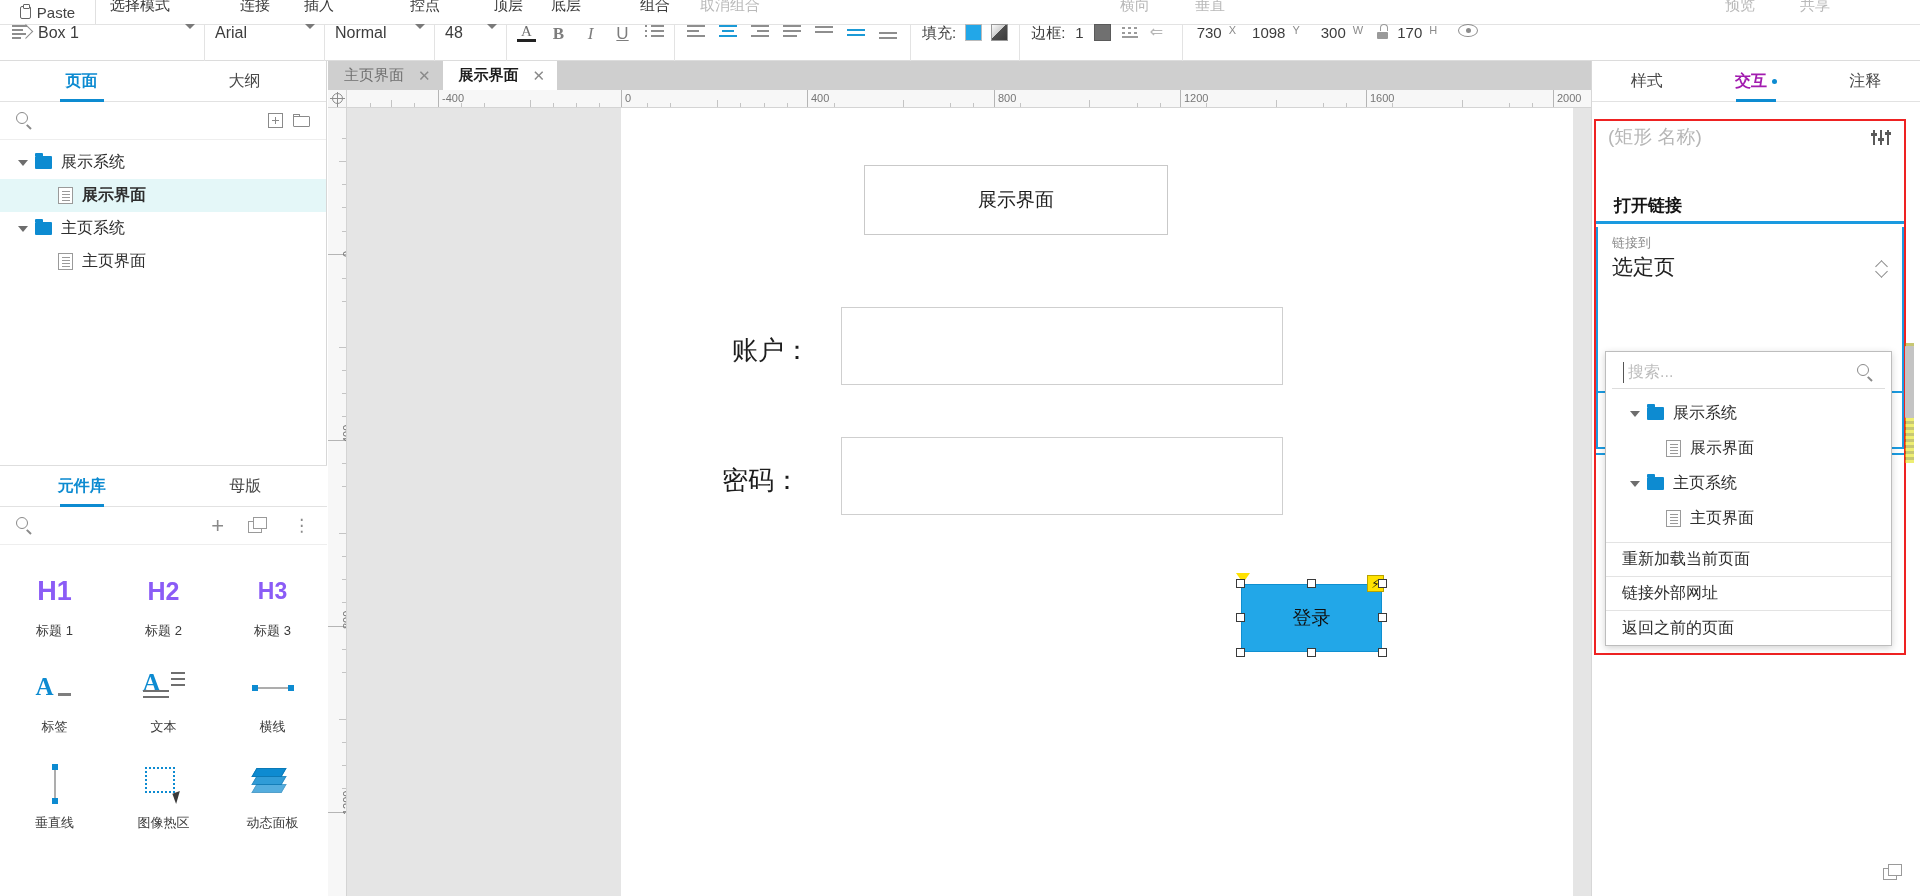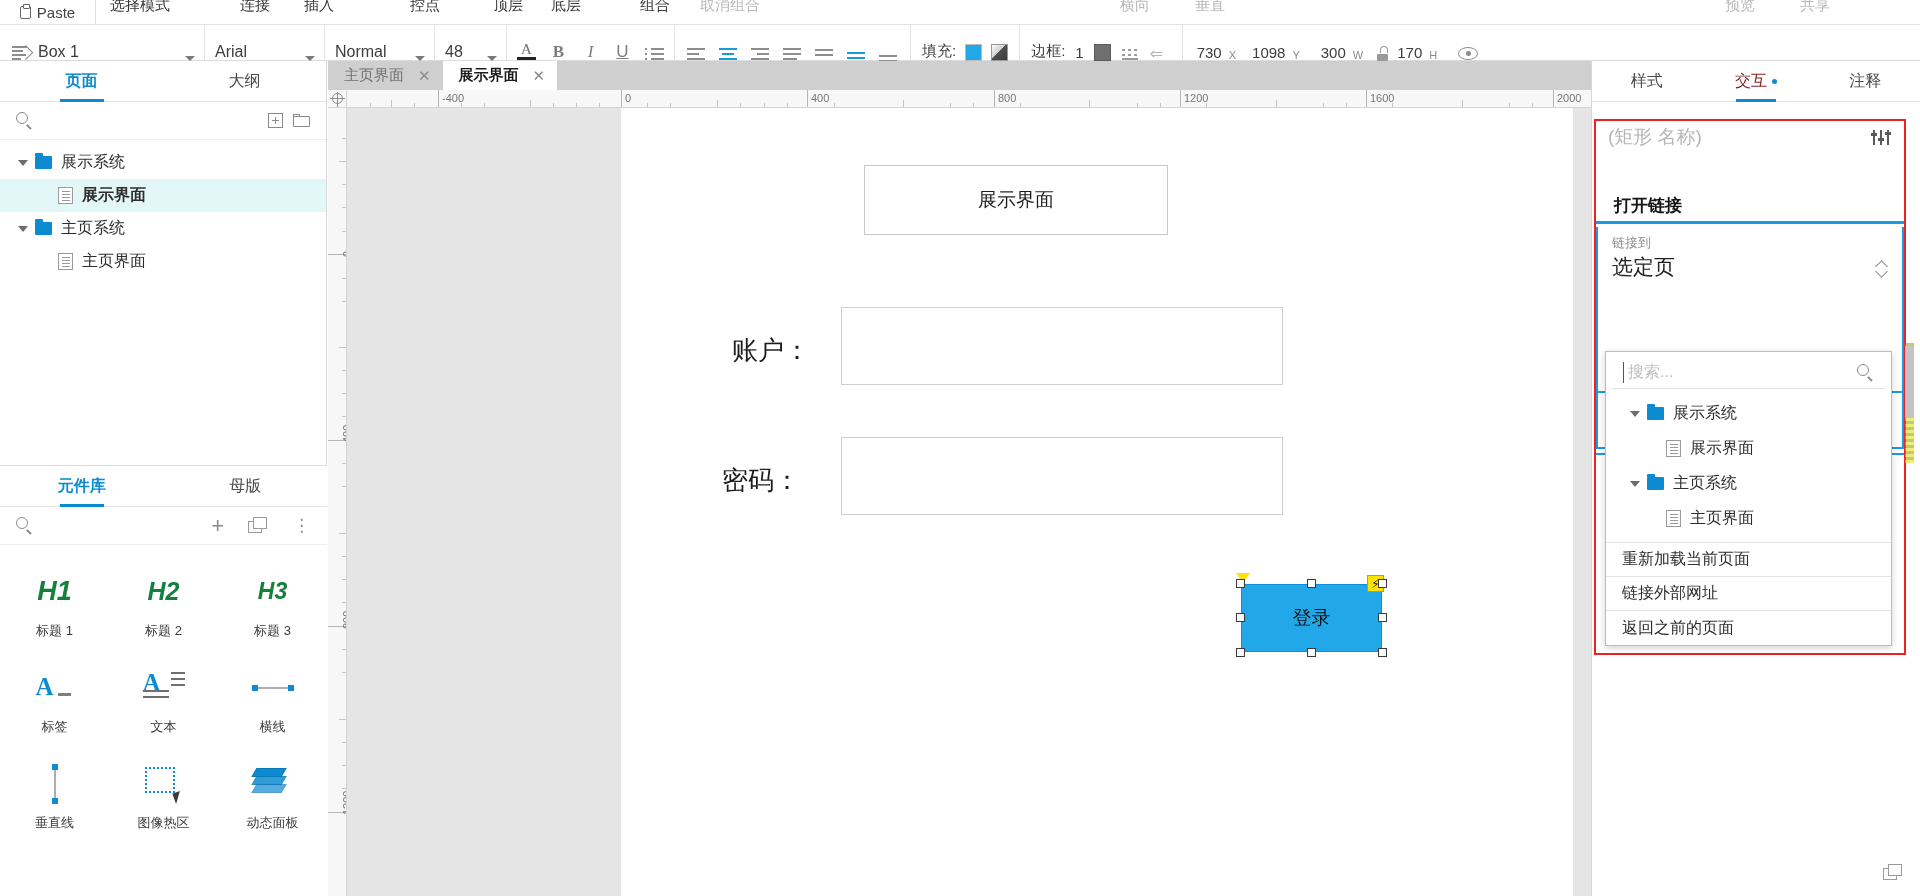--- a/index.html
+++ b/index.html
@@ -33,21 +33,21 @@
     white-space: nowrap;
   }
   .menu-item.dim { color: #b9b9b9; }
 
   
   .toolbar {
     position: absolute; top: 24px; left: 0; width: 1920px; height: 37px;
     background: #fff; border-top: 1px solid #e3e3e3; border-bottom: 1px solid #dcdcdc;
     display: flex; align-items: center;
   }
-  .tb-sec { height: 37px; display: flex; align-items: flex-end; border-right: 1px solid #e3e3e3; }
+  .tb-sec { height: 37px; display: flex; align-items: flex-start; border-right: 1px solid #e3e3e3; }
   .tb-name { width: 205px; padding-left: 12px; gap: 8px; }
   .tb-font { width: 120px; padding-left: 10px; }
   .tb-style { width: 110px; padding-left: 10px; }
   .tb-size { width: 72px; padding-left: 10px; }
   .sel-text { font-size: 16px; color: #3d3d3d; flex: 1; white-space: nowrap; }
   .caret { width: 0; height: 0; border-left: 5px solid transparent; border-right: 5px solid transparent;
      border-top: 5px solid #7a7a7a; margin-right: 9px; }
   .boxicon { width: 18px; height: 16px; position: relative; flex: 0 0 auto; }
   .boxicon i { position:absolute; left:0; height:1.8px; background:#8d8d8d; }
   .boxicon i:nth-child(1){top:1px;width:15px;}
@@ -145,21 +145,21 @@
      border-bottom: 1px solid #b9b9b9; font-size: 19px; color: #2d2d2d;}
   .chev2 { width:11px;height:14px;position:relative;}
   .chev2:before,.chev2:after{content:"";position:absolute;left:0;width:9px;height:9px;
      border-left:1.6px solid #7a7a7a;border-top:1.6px solid #7a7a7a;}
   .chev2:before{top:3px;transform:rotate(45deg);}
   .chev2:after{top:-2px;transform:rotate(45deg) ;}
   .wgrid { display: grid; grid-template-columns: repeat(3,1fr); padding: 12px 0 0 0; }
   .wcell { height: 96px; display:flex; flex-direction:column; align-items:center; justify-content:center; gap: 9px;}
   .wlabel { font-size: 13px; color: #3a3a3a; }
   .wico { height: 42px; display:flex;align-items:center;justify-content:center;}
-  .h-glyph { font-size: 27px; font-weight: bold; color: #15803d; font-family:"Liberation Sans",sans-serif;font-style:italic;}
+  .h-glyph { font-size: 27px; font-weight: bold; color: #8b5cf6; font-family:"Liberation Sans",sans-serif;}
   .h-glyph.h2 { font-size: 25px; } .h-glyph.h3 { font-size: 23px; }
   .lbl-ico { position:relative; width:42px;height:30px;}
   .lbl-ico span{position:absolute;left:2px;top:0;font-size:25px;color:#0d8bd1;font-family:"Liberation Serif",serif;font-weight:bold;}
   .lbl-ico i{position:absolute;left:24px;top:20px;width:13px;height:3px;background:#7e7e7e;}
   .txt-ico{position:relative;width:42px;height:34px;}
   .txt-ico span{position:absolute;left:0;top:-2px;font-size:25px;color:#0d8bd1;font-family:"Liberation Serif",serif;font-weight:bold;}
   .txt-ico i{position:absolute;right:0;height:2.5px;background:#6f6f6f;width:20px;}
   .hline-ico{width:42px;height:12px;position:relative;}
   .hline-ico b{position:absolute;left:0;top:3px;width:6px;height:6px;background:#0d8bd1;}
   .hline-ico i{position:absolute;left:6px;top:5px;width:32px;height:2px;background:#adadad;}
@@ -223,21 +223,21 @@
      display:flex;align-items:center;justify-content:center;font-size:12px;color:#111;}
   .yellow-tri { position:absolute; width:0;height:0;border-left:7px solid transparent;
      border-right:7px solid transparent;border-top:10px solid #ffe200;}
 
   
   .right-col { position:absolute; top:61px; right:0; width:329px; bottom:0; background:#fff;
      border-left:1px solid #d7d7d7; }
   .rtabs { height:41px; display:flex; border-bottom:1px solid #e2e2e2; }
   .rtab { flex:1; display:flex; align-items:center; justify-content:center; font-size:16px;
      color:#4a4a4a; position:relative;}
-  .rtab.active { color:#7f1d1d; font-weight:normal;}
+  .rtab.active { color:#a21caf; font-weight:bold;}
   .rtab.active:after{content:"";position:absolute;bottom:-1px;left:50%;transform:translateX(-50%);
      width:40px;height:3px;background:#0d8bd1;}
   .dot { width:5px;height:5px;border-radius:50%;background:#0d8bd1;margin-left:5px;}
 
   .redbox { position:absolute; left: 2px; top: 58px; width: 312px; height: 536px;
      border: 2px solid #ee2222; }
   .name-row { position:absolute; left:4px; top:60px; width:308px; height:32px;
      display:flex;align-items:center;padding:0 12px; }
   .name-ph { font-size:19px; color:#b6b6b6; flex:1;}
   .sliders { width:19px;height:15px;position:relative;}

